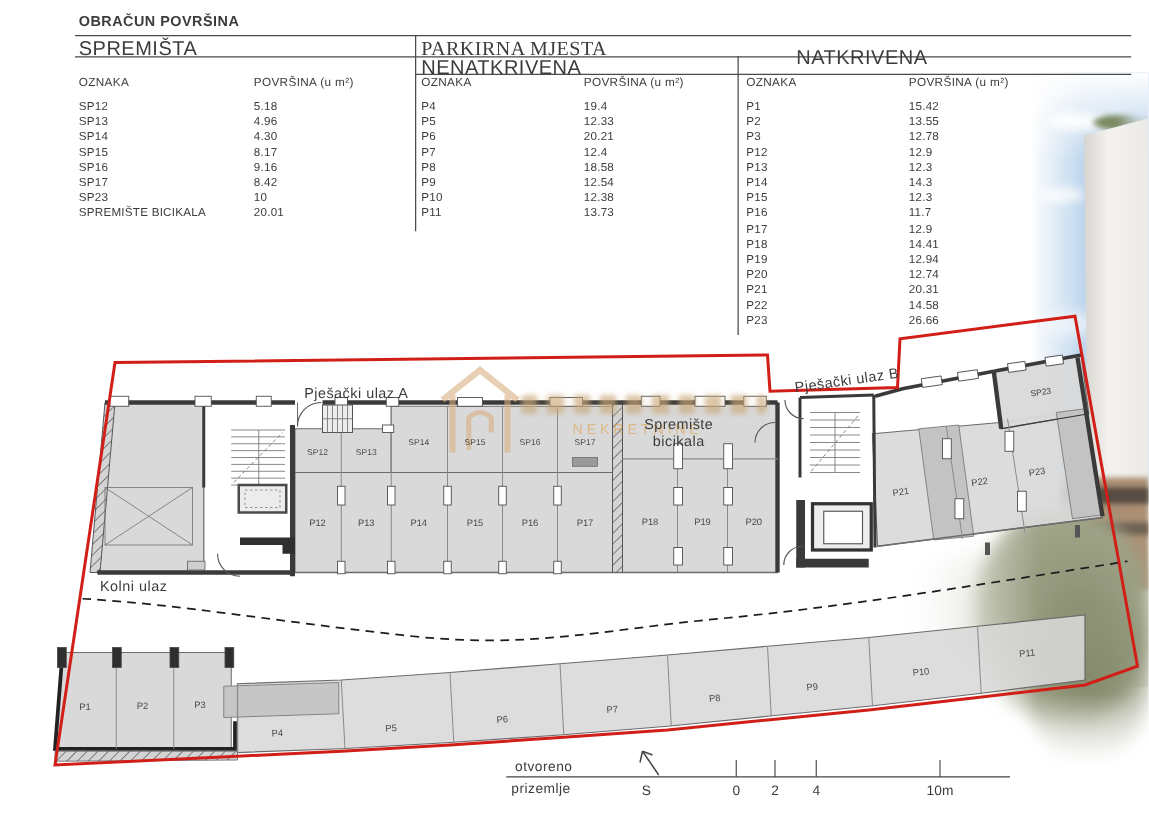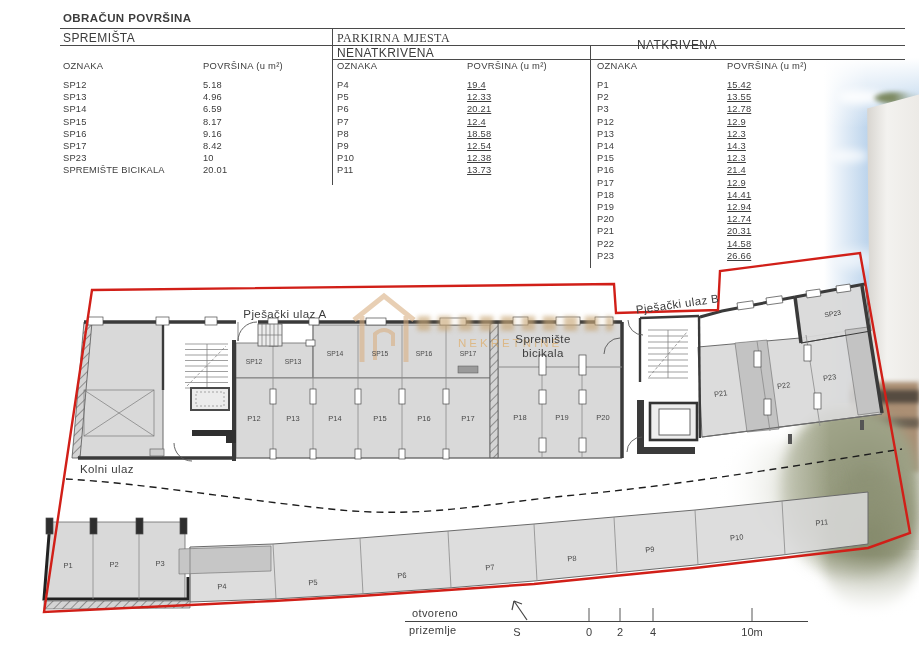--- a/index.html
+++ b/index.html
@@ -1,26 +1,26 @@
 <!DOCTYPE html>
 <html><head>
 <meta charset="utf-8">
 <style>
   html,body{margin:0;padding:0;background:#fff;}
   #canvas{position:relative;width:919px;height:658px;overflow:hidden;background:#fff;
           font-family:"Liberation Sans",sans-serif;color:#3c3c3c;}
   .abs{position:absolute;}
   .rule{position:absolute;background:#4a4a4a;height:1px;}
   .vrule{position:absolute;background:#4a4a4a;width:1px;}
-  .th{position:absolute;font-size:12px;letter-spacing:.4px;color:#3c3c3c;white-space:nowrap;}
+  .th{position:absolute;font-size:16px;letter-spacing:.4px;color:#3c3c3c;white-space:nowrap;}
   .ch{position:absolute;font-size:9.4px;letter-spacing:.3px;color:#3c3c3c;white-space:nowrap;}
   .trow{position:absolute;height:12.2px;font-size:9.3px;letter-spacing:.2px;color:#3c3c3c;white-space:nowrap;}
   .trow .pv{position:absolute;left:140px;top:0;}
   .trow .oz{position:absolute;left:0;top:0;}
-  #tbl-mid .trow .pv,#tbl-right .trow .pv{left:130px;text-decoration:underline;}
+  #tbl-mid .trow .pv,#tbl-right .trow .pv{left:130px;}
   #doc-title{position:absolute;left:63px;top:12px;font-size:11.5px;font-weight:bold;letter-spacing:.4px;}
   svg{position:absolute;left:0;top:0;}
   
   .ph{position:absolute;}
   .blur6{filter:blur(6px);} .blur4{filter:blur(4px);} .blur2{filter:blur(2px);}
   #wm-smudge{position:absolute;left:417px;top:316px;width:196px;height:15px;border-radius:3px;
     background:repeating-linear-gradient(90deg, rgba(201,168,120,.65) 0 13px, rgba(201,168,120,.05) 13px 21px);
     filter:blur(2.1px);}
 </style>
 </head>
@@ -327,21 +327,21 @@
       <div class="trow" style="top: 0px;">
         <span class="oz">SP12</span>
         <span class="pv">5.18</span>
       </div>
       <div class="trow" style="top: 12.2px;">
         <span class="oz">SP13</span>
         <span class="pv">4.96</span>
       </div>
       <div class="trow" style="top: 24.4px;">
         <span class="oz">SP14</span>
-        <span class="pv">6.59</span>
+        <span class="pv">4.30</span>
       </div>
       <div class="trow" style="top: 36.6px;">
         <span class="oz">SP15</span>
         <span class="pv">8.17</span>
       </div>
       <div class="trow" style="top: 48.8px;">
         <span class="oz">SP16</span>
         <span class="pv">9.16</span>
       </div>
       <div class="trow" style="top: 61px;">
@@ -415,21 +415,21 @@
       <div class="trow" style="top: 61px;">
         <span class="oz">P14</span>
         <span class="pv">14.3</span>
       </div>
       <div class="trow" style="top: 73.2px;">
         <span class="oz">P15</span>
         <span class="pv">12.3</span>
       </div>
       <div class="trow" style="top: 85.4px;">
         <span class="oz">P16</span>
-        <span class="pv">21.4</span>
+        <span class="pv">11.7</span>
       </div>
       <div class="trow" style="top: 97.6px;">
         <span class="oz">P17</span>
         <span class="pv">12.9</span>
       </div>
       <div class="trow" style="top: 109.8px;">
         <span class="oz">P18</span>
         <span class="pv">14.41</span>
       </div>
       <div class="trow" style="top: 122px;">

